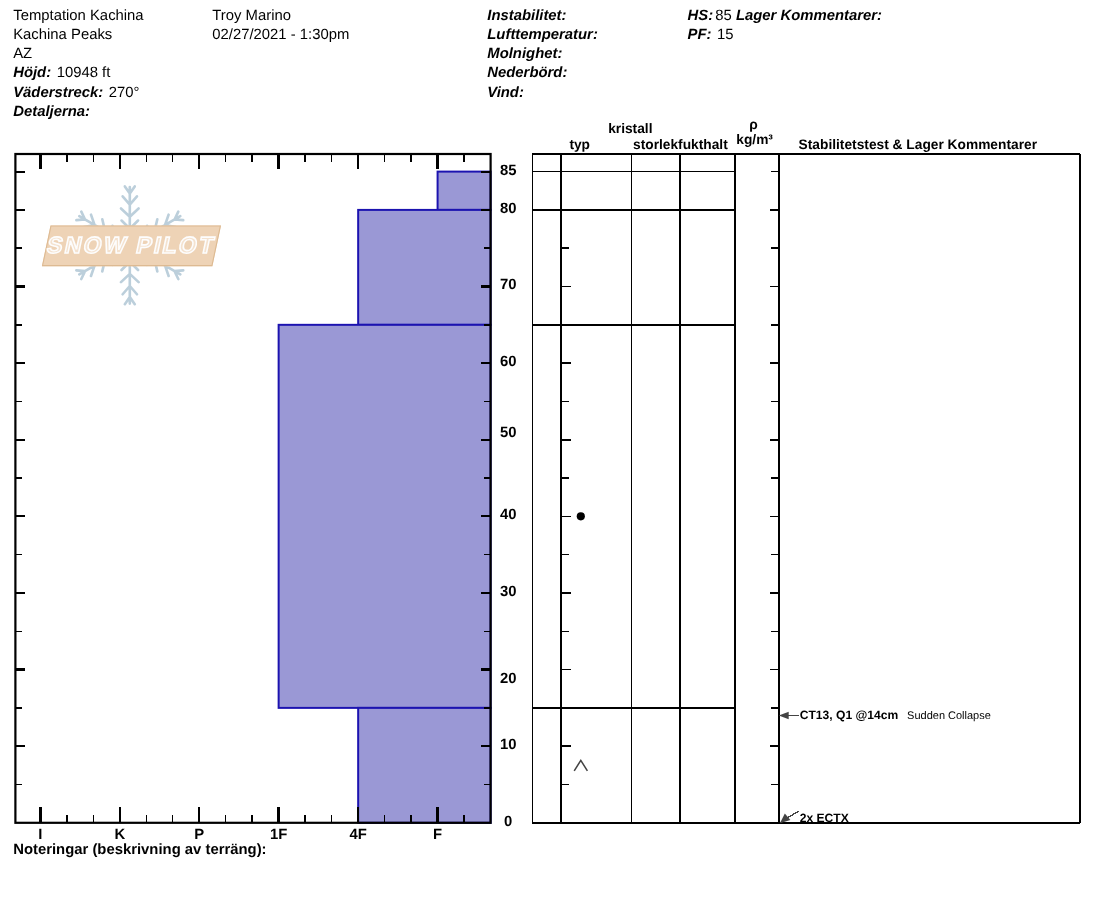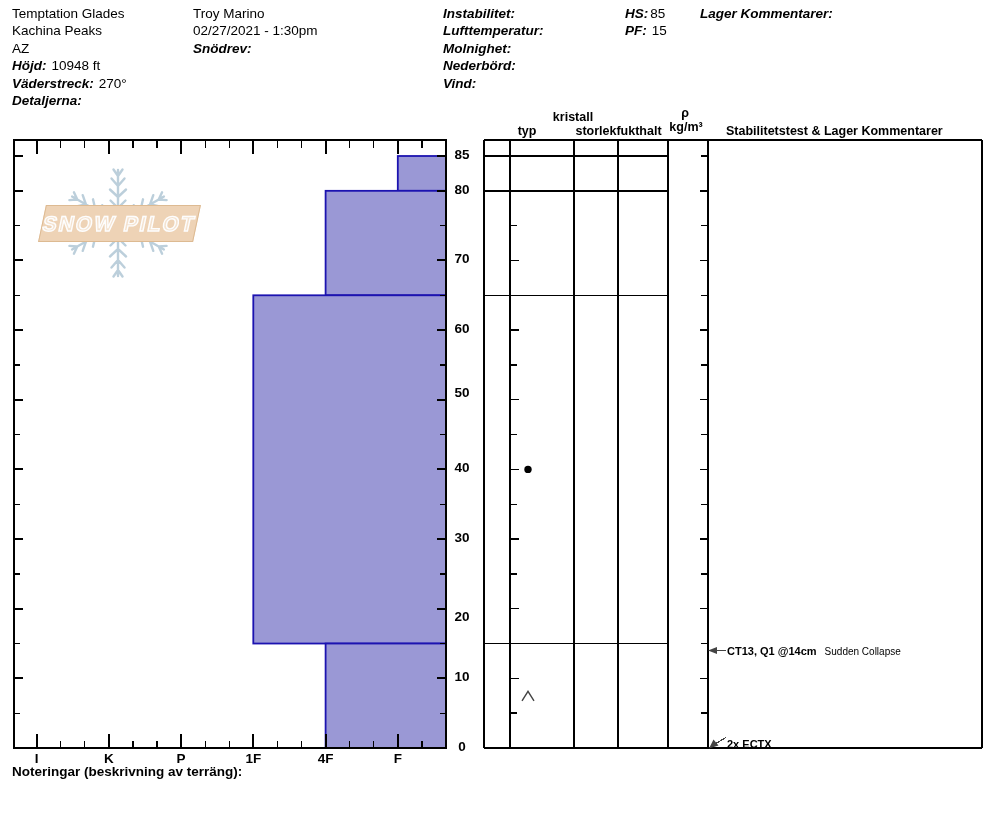--- a/index.html
+++ b/index.html
@@ -27,48 +27,47 @@
     color:rgba(255,255,255,0.35);-webkit-text-stroke:1.4px #fdfdfd;}
   #chart-svg{position:absolute;left:0;top:0;z-index:3;}
   .lab-layer{position:absolute;left:0;top:0;z-index:4;}
 </style>
 </head>
 <body>
 
 <div id="page">
 
   <div class="hcol" style="left:12px">
-    <div>Temptation Glades</div>
+    <div>Temptation Kachina</div>
     <div>Kachina Peaks</div>
     <div>AZ</div>
     <div><span class="b">Höjd:</span><span class="val">10948 ft</span></div>
     <div><span class="b">Väderstreck:</span><span class="val">270°</span></div>
     <div><span class="b">Detaljerna:</span></div>
   </div>
 
   <div class="hcol" style="left:193px">
     <div>Troy Marino</div>
     <div>02/27/2021 - 1:30pm</div>
-    <div><span class="b">Snödrev:</span></div>
   </div>
 
   <div class="hcol" style="left:443px">
     <div><span class="b">Instabilitet:</span></div>
     <div><span class="b">Lufttemperatur:</span></div>
     <div><span class="b">Molnighet:</span></div>
     <div><span class="b">Nederbörd:</span></div>
     <div><span class="b">Vind:</span></div>
   </div>
 
   <div class="hcol" style="left:625px">
     <div><span class="b">HS:</span><span style="margin-left:2px">85</span></div>
     <div><span class="b">PF:</span><span style="margin-left:5px">15</span></div>
   </div>
 
-  <div class="hcol" style="left:700px">
+  <div class="hcol" style="left:669px">
     <div><span class="b">Lager Kommentarer:</span></div>
   </div>
 
   <div class="abs" style="z-index:1;left:0;top:0">
     <svg class="abs" style="left:56px;top:161px" width="124" height="124" viewBox="-62 -62 124 124">
       <g stroke="#bccfdb" stroke-width="2.4" fill="none" stroke-linecap="round" id="flake-g">
           <path d="M0,-5 L0,-53 M0,-15 L7.5,-22.5 M0,-15 L-7.5,-22.5 M0,-26 L8,-33.5 M0,-26 L-8,-33.5 M0,-37 L6.5,-44.5 M0,-37 L-6.5,-44.5 M0,-47 L4.5,-53.5 M0,-47 L-4.5,-53.5" transform="rotate(0)"></path>
           <path d="M0,-5 L0,-53 M0,-15 L7.5,-22.5 M0,-15 L-7.5,-22.5 M0,-26 L8,-33.5 M0,-26 L-8,-33.5 M0,-37 L6.5,-44.5 M0,-37 L-6.5,-44.5 M0,-47 L4.5,-53.5 M0,-47 L-4.5,-53.5" transform="rotate(60)"></path>
           <path d="M0,-5 L0,-53 M0,-15 L7.5,-22.5 M0,-15 L-7.5,-22.5 M0,-26 L8,-33.5 M0,-26 L-8,-33.5 M0,-37 L6.5,-44.5 M0,-37 L-6.5,-44.5 M0,-47 L4.5,-53.5 M0,-47 L-4.5,-53.5" transform="rotate(120)"></path>
           <path d="M0,-5 L0,-53 M0,-15 L7.5,-22.5 M0,-15 L-7.5,-22.5 M0,-26 L8,-33.5 M0,-26 L-8,-33.5 M0,-37 L6.5,-44.5 M0,-37 L-6.5,-44.5 M0,-47 L4.5,-53.5 M0,-47 L-4.5,-53.5" transform="rotate(180)"></path>

